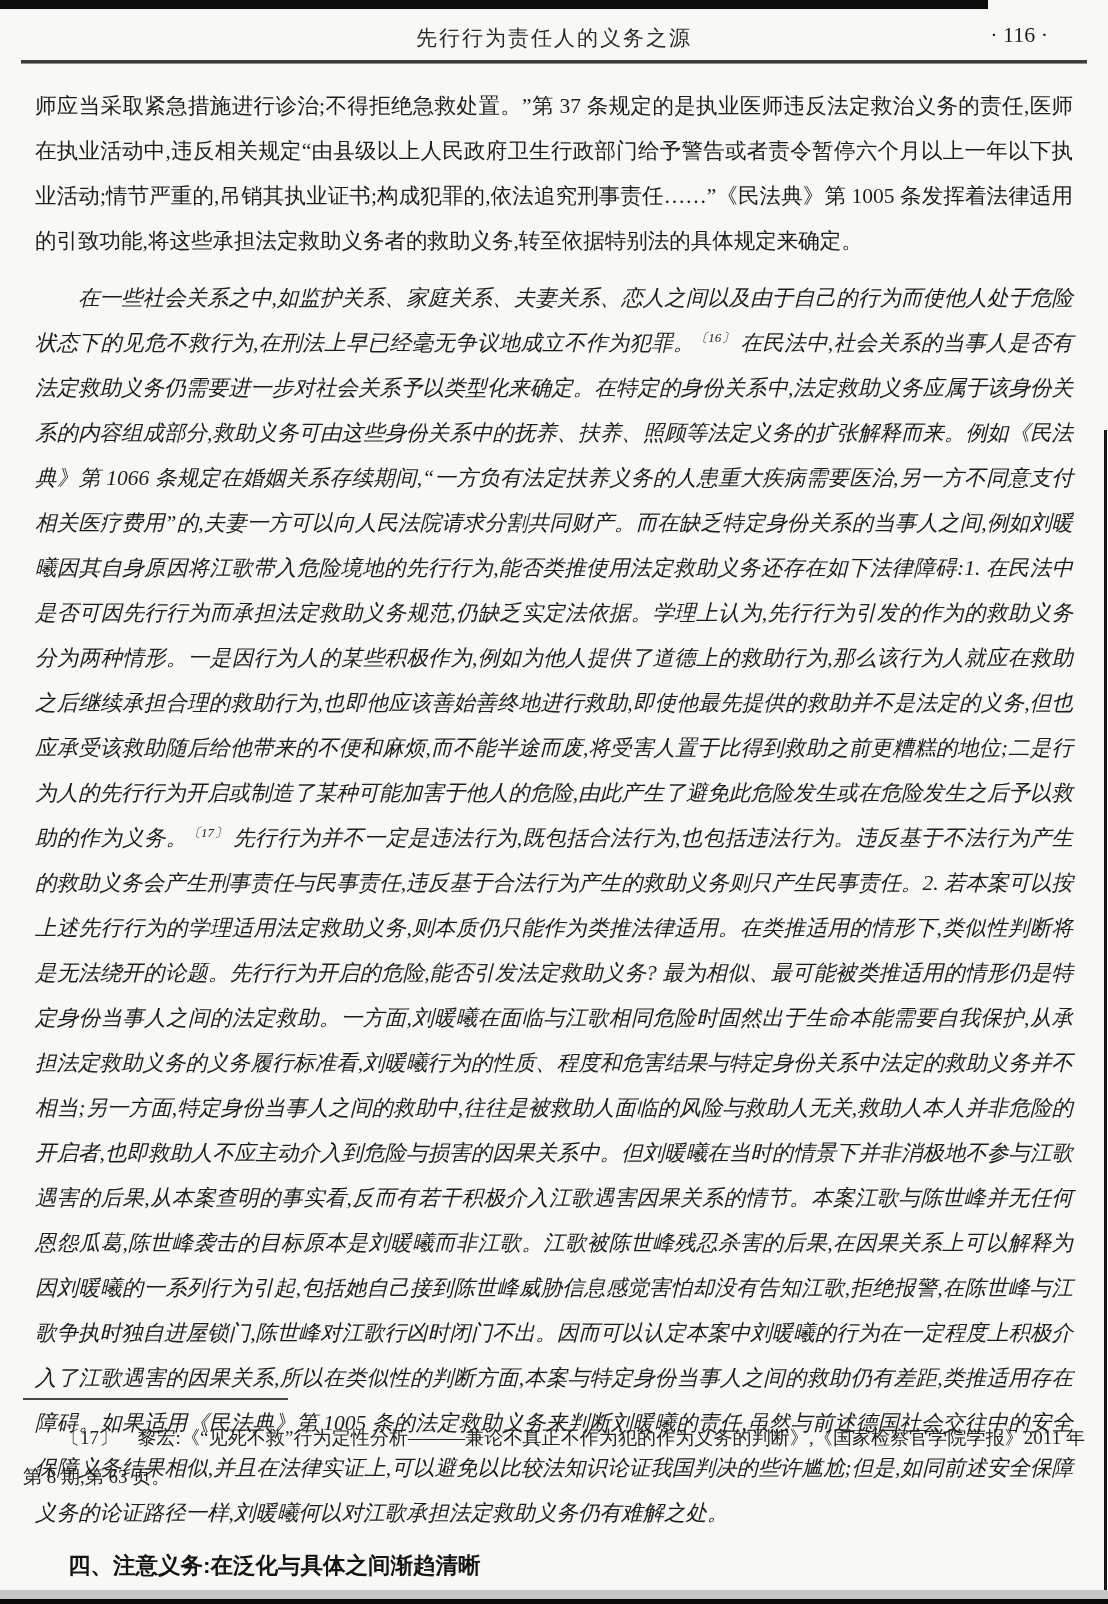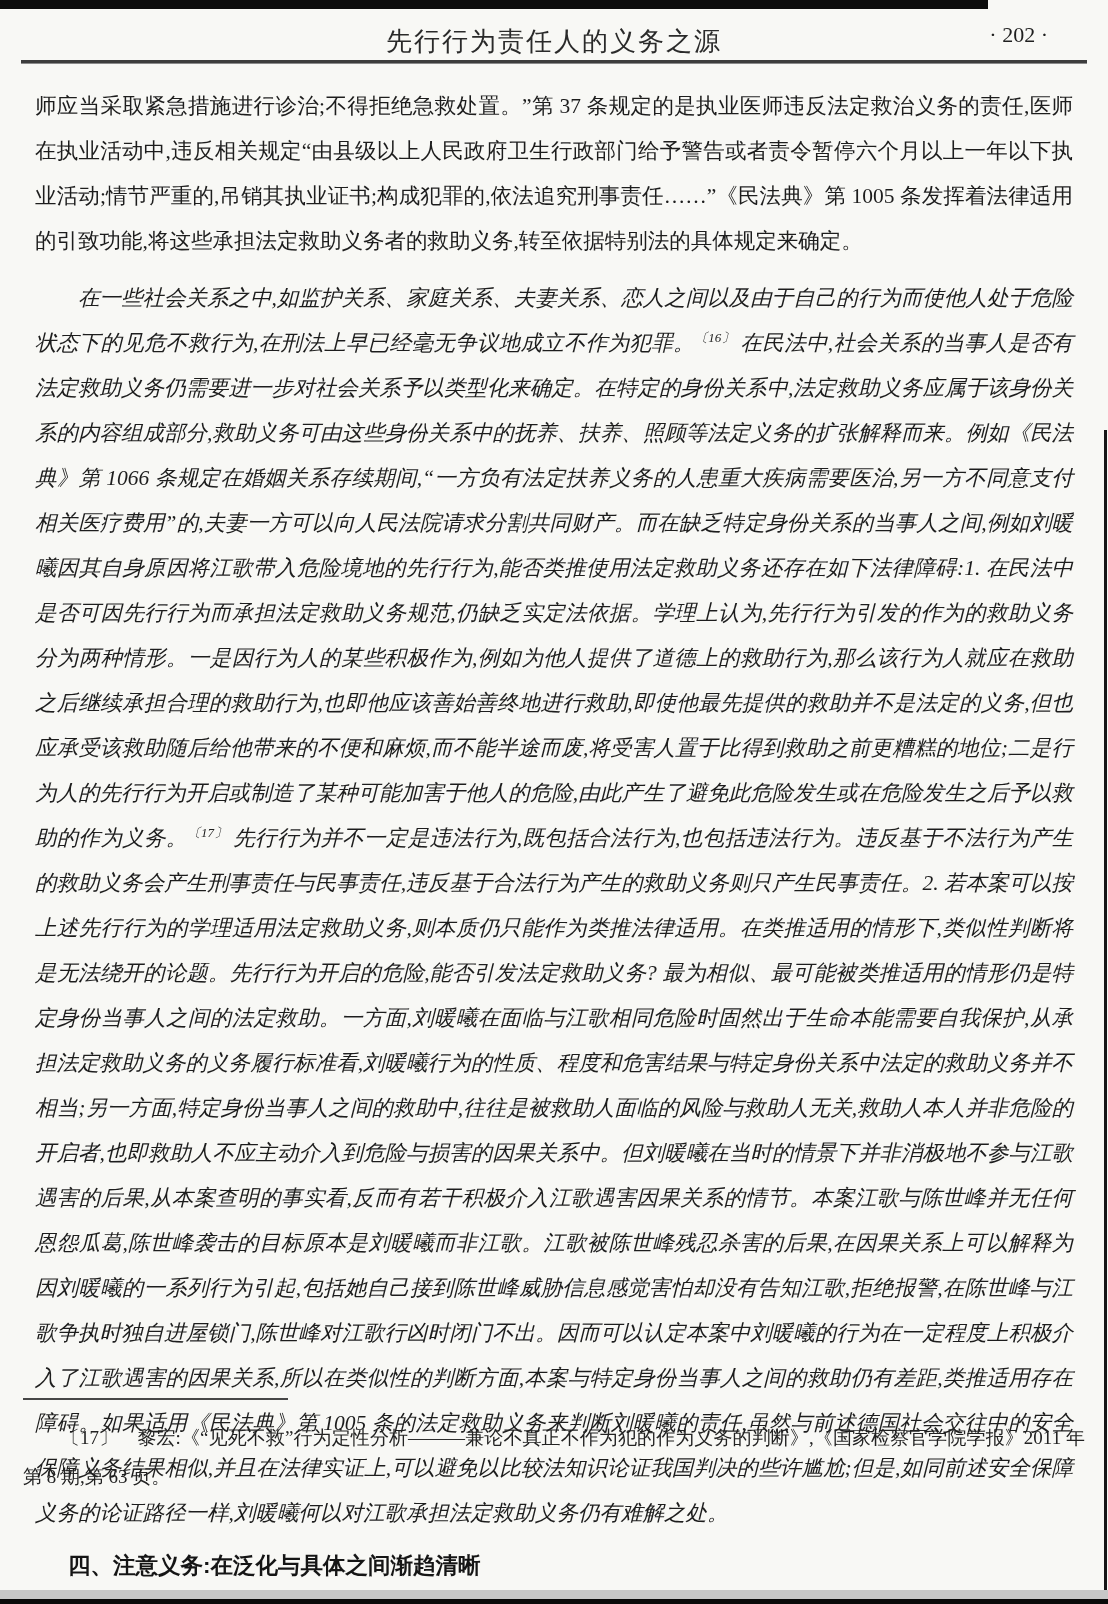--- a/index.html
+++ b/index.html
@@ -29,21 +29,21 @@
   }
   .header{
     position:relative;
     padding:24px 24px 0 24px;
     height:38px;
   }
   .header-title{
     position:absolute;
     left:0;right:0;
     text-align:center;
-    font-size:26px;
+    font-size:21px;
     letter-spacing:2px;
     color:#2a2a2a;
   }
   .header-page{
     position:absolute;
     right:60px;top:22px;
     font-size:22px;
     color:#1f1f1f;
   }
   .header-rule{
@@ -97,21 +97,21 @@
   }
 </style>
 </head>
 <body>
 
 <div class="scan-bar-top"></div>
 <div class="scan-edge-right"></div>
 
 <div class="header">
   <div class="header-title">先行行为责任人的义务之源</div>
-  <div class="header-page">· 202 ·</div>
+  <div class="header-page">· 116 ·</div>
   <div class="header-rule"></div>
 </div>
 
 <div class="content">
   <p class="para first"><span>师应当采取紧急措施进行诊治;不得拒绝急救处置。”第 37 条规定的是执业医师违反法定救治义务的责任,医师在执业活动中,违反相关规定“由县级以上人民政府卫生行政部门给予警告或者责令暂停六个月以上一年以下执业活动;情节严重的,吊销其执业证书;构成犯罪的,依法追究刑事责任……”《民法典》第 1005 条发挥着法律适用的引致功能,将这些承担法定救助义务者的救助义务,转至依据特别法的具体规定来确定。</span></p>
 
   <p class="para indent"><span>在一些社会关系之中,如监护关系、家庭关系、夫妻关系、恋人之间以及由于自己的行为而使他人处于危险状态下的见危不救行为,在刑法上早已经毫无争议地成立不作为犯罪。</span><span class="sup">〔16〕</span><span> 在民法中,社会关系的当事人是否有法定救助义务仍需要进一步对社会关系予以类型化来确定。在特定的身份关系中,法定救助义务应属于该身份关系的内容组成部分,救助义务可由这些身份关系中的抚养、扶养、照顾等法定义务的扩张解释而来。例如《民法典》第 1066 条规定在婚姻关系存续期间,“一方负有法定扶养义务的人患重大疾病需要医治,另一方不同意支付相关医疗费用”的,夫妻一方可以向人民法院请求分割共同财产。而在缺乏特定身份关系的当事人之间,例如刘暖曦因其自身原因将江歌带入危险境地的先行行为,能否类推使用法定救助义务还存在如下法律障碍:1. 在民法中是否可因先行行为而承担法定救助义务规范,仍缺乏实定法依据。学理上认为,先行行为引发的作为的救助义务分为两种情形。一是因行为人的某些积极作为,例如为他人提供了道德上的救助行为,那么该行为人就应在救助之后继续承担合理的救助行为,也即他应该善始善终地进行救助,即使他最先提供的救助并不是法定的义务,但也应承受该救助随后给他带来的不便和麻烦,而不能半途而废,将受害人置于比得到救助之前更糟糕的地位;二是行为人的先行行为开启或制造了某种可能加害于他人的危险,由此产生了避免此危险发生或在危险发生之后予以救助的作为义务。</span><span class="sup">〔17〕</span><span> 先行行为并不一定是违法行为,既包括合法行为,也包括违法行为。违反基于不法行为产生的救助义务会产生刑事责任与民事责任,违反基于合法行为产生的救助义务则只产生民事责任。2. 若本案可以按上述先行行为的学理适用法定救助义务,则本质仍只能作为类推法律适用。在类推适用的情形下,类似性判断将是无法绕开的论题。先行行为开启的危险,能否引发法定救助义务? 最为相似、最可能被类推适用的情形仍是特定身份当事人之间的法定救助。一方面,刘暖曦在面临与江歌相同危险时固然出于生命本能需要自我保护,从承担法定救助义务的义务履行标准看,刘暖曦行为的性质、程度和危害结果与特定身份关系中法定的救助义务并不相当;另一方面,特定身份当事人之间的救助中,往往是被救助人面临的风险与救助人无关,救助人本人并非危险的开启者,也即救助人不应主动介入到危险与损害的因果关系中。但刘暖曦在当时的情景下并非消极地不参与江歌遇害的后果,从本案查明的事实看,反而有若干积极介入江歌遇害因果关系的情节。本案江歌与陈世峰并无任何恩怨瓜葛,陈世峰袭击的目标原本是刘暖曦而非江歌。江歌被陈世峰残忍杀害的后果,在因果关系上可以解释为因刘暖曦的一系列行为引起,包括她自己接到陈世峰威胁信息感觉害怕却没有告知江歌,拒绝报警,在陈世峰与江歌争执时独自进屋锁门,陈世峰对江歌行凶时闭门不出。因而可以认定本案中刘暖曦的行为在一定程度上积极介入了江歌遇害的因果关系,所以在类似性的判断方面,本案与特定身份当事人之间的救助仍有差距,类推适用存在障碍。如果适用《民法典》第 1005 条的法定救助义务来判断刘暖曦的责任,虽然与前述德国社会交往中的安全保障义务结果相似,并且在法律实证上,可以避免以比较法知识论证我国判决的些许尴尬;但是,如同前述安全保障义务的论证路径一样,刘暖曦何以对江歌承担法定救助义务仍有难解之处。</span></p>
 
   <h3 class="section-heading">四、注意义务:在泛化与具体之间渐趋清晰</h3>
 

